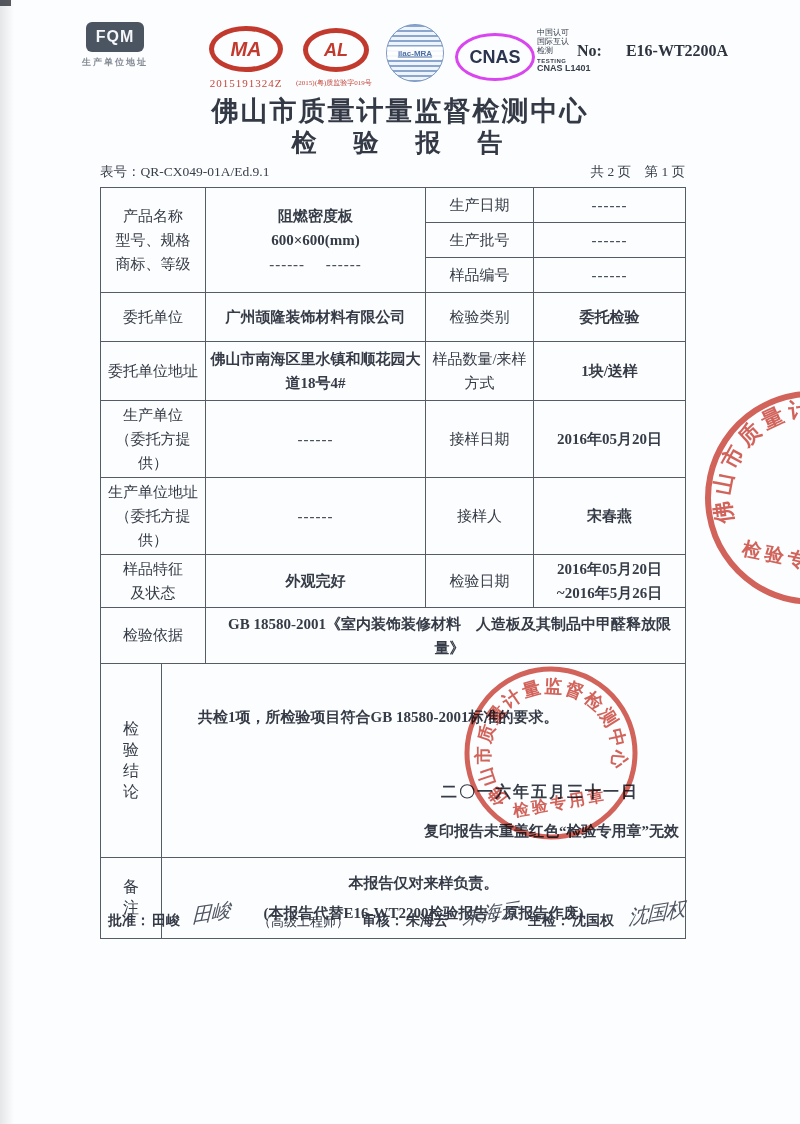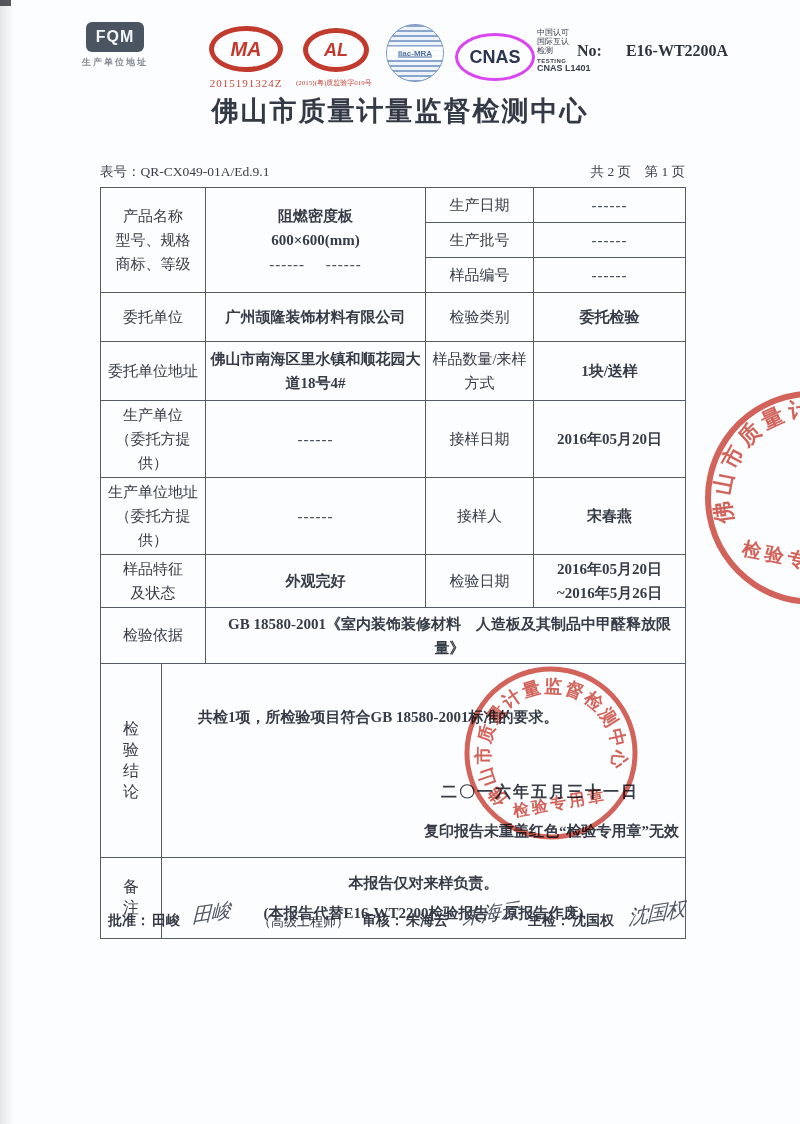--- a/index.html
+++ b/index.html
@@ -119,20 +119,21 @@
       <div>检测</div>
       <div class="en">TESTING</div>
     </div>
     <div class="rpt-no">
       <span>No:</span><span class="num">E16-WT2200A</span>
     </div>
     <div class="cnas-no">CNAS L1401</div>
   </div>
 
   <div class="t-org">佛山市质量计量监督检测中心</div>
+  <div class="t-doc">检　验　报　告</div>
   <div class="meta">
     <span>表号：QR-CX049-01A/Ed.9.1</span>
     <span class="right">共 2 页　第 1 页</span>
   </div>
 
   <table class="rpt">
     <colgroup>
         <col style="width:61px">
         <col style="width:44px">
         <col style="width:220px">

